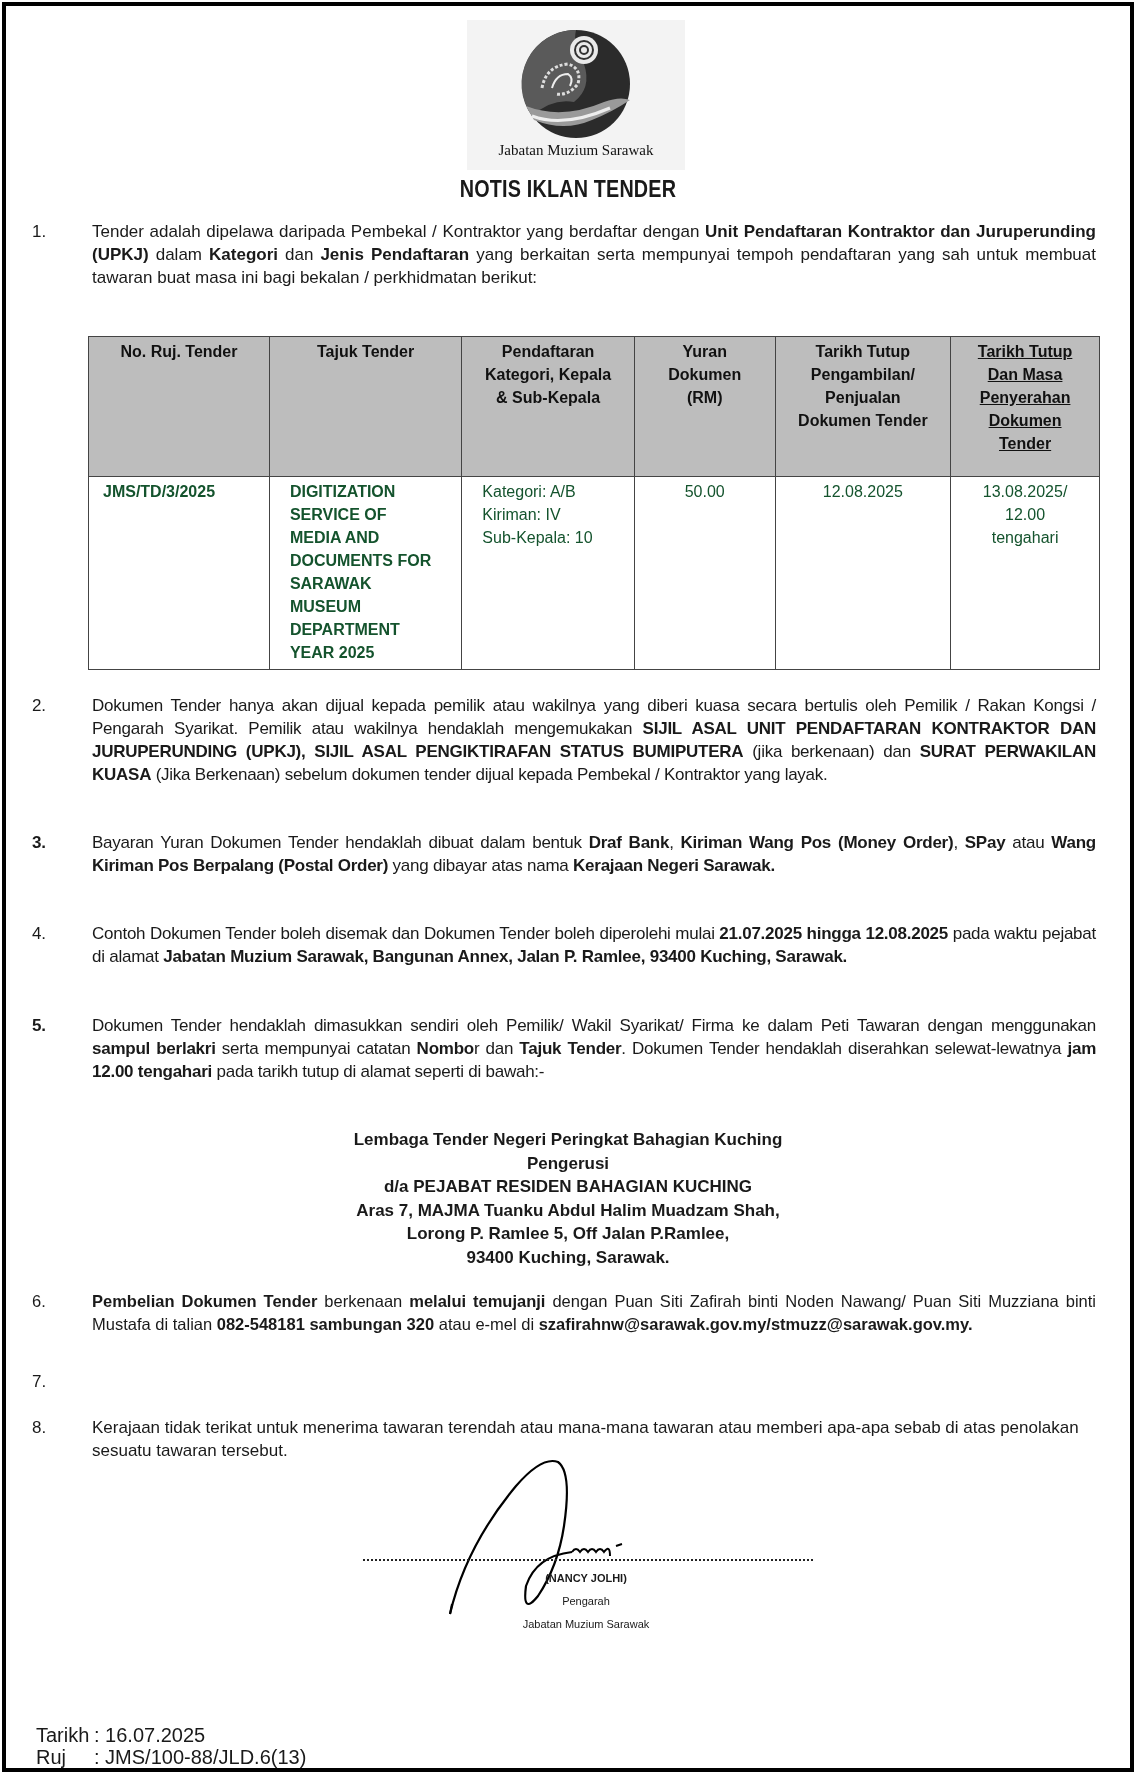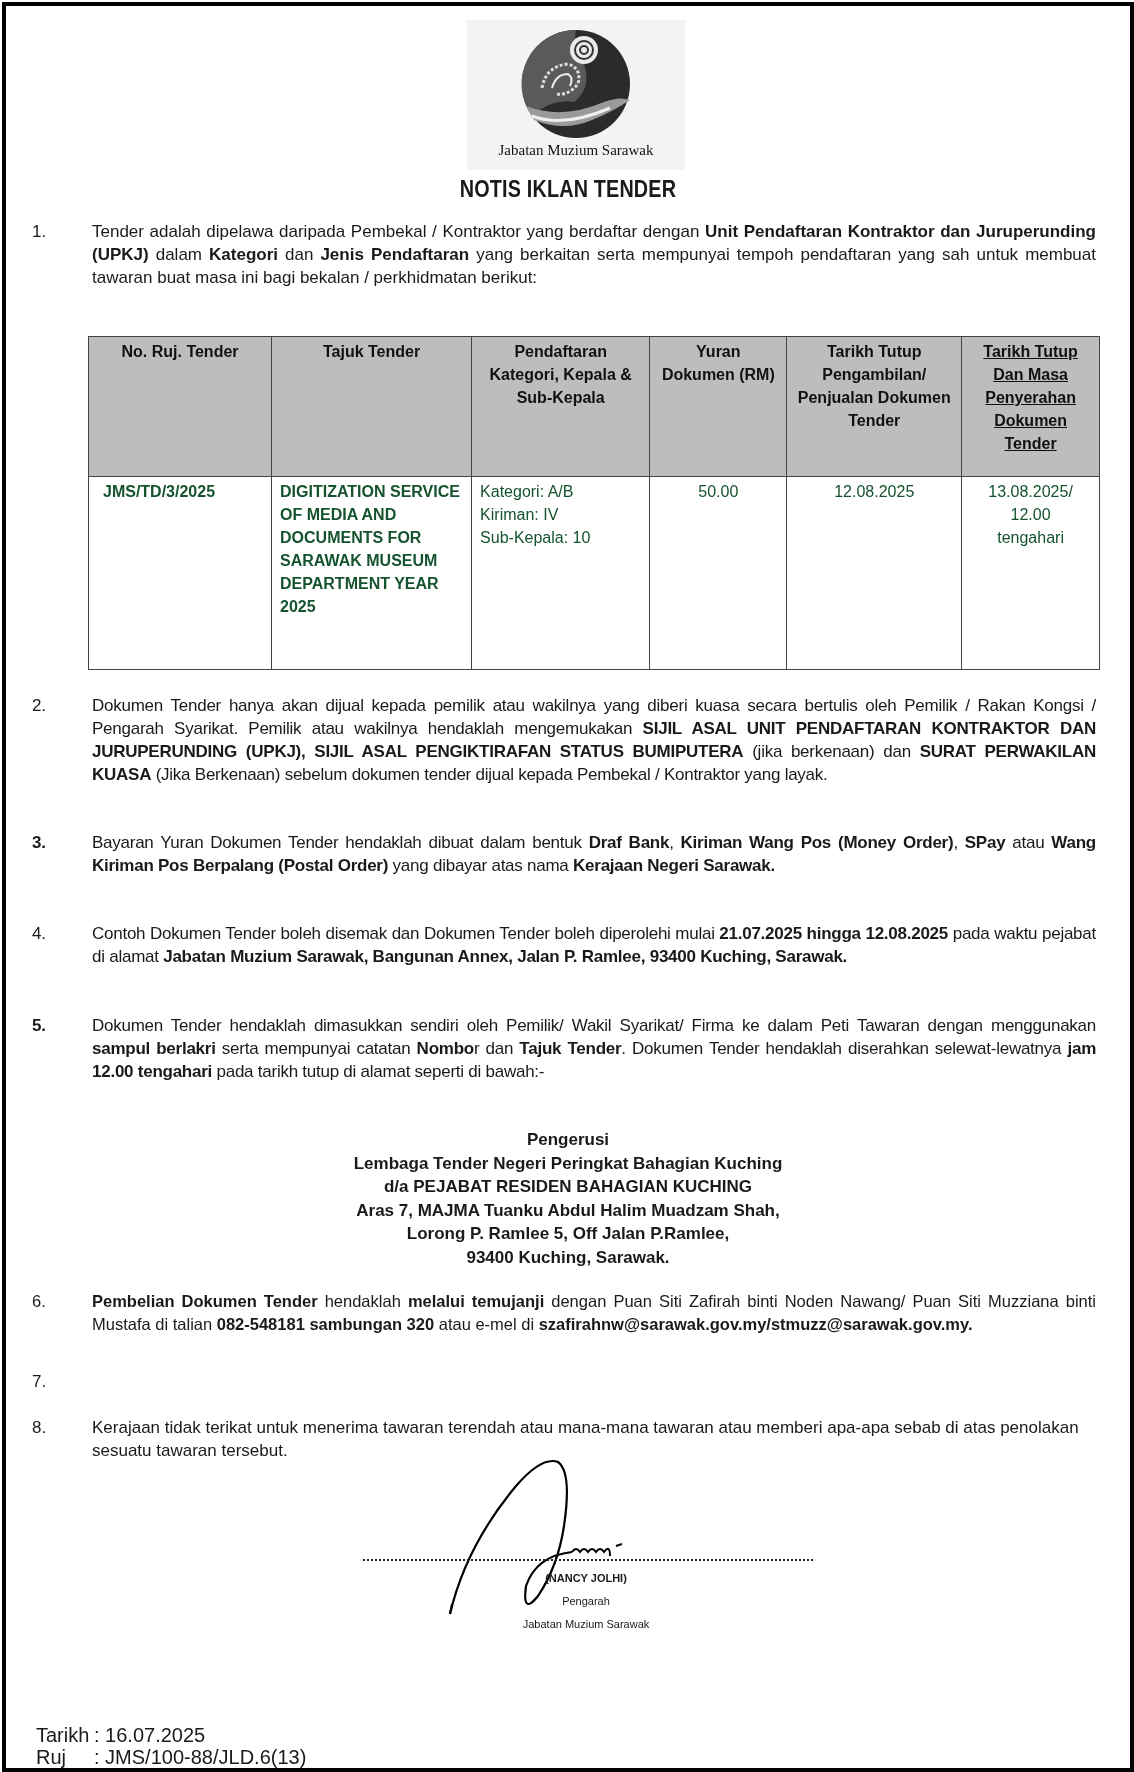--- a/index.html
+++ b/index.html
@@ -32,21 +32,21 @@
     font-size: 17px; line-height: 23px; text-align: justify;
   }
   .para .num { position: absolute; left: -60px; top: 0; }
   .para b { font-weight: bold; }
   .narrow { font-family: "Liberation Sans", sans-serif; letter-spacing: -0.25px; }
   table.tender {
     position: absolute; left: 82px; top: 330px; width: 1012px; height: 334px;
     border-collapse: collapse; font-size: 16px;
   }
   table.tender th, table.tender td {
-    border: 1.5px solid #444; vertical-align: top; padding: 3px 8px;
+    border: 1.5px solid #444; vertical-align: top; padding: 3px 20px;
   }
   table.tender th {
     background: #bdbdbd; font-weight: bold; text-align: center; line-height: 23px;
     height: 133px; color: #111;
   }
   table.tender td { line-height: 23px; color: #14532d; }
   .c { text-align: center; }
   .bold { font-weight: bold; }
   .address {
     position: absolute; left: 0; width: 1124px; top: 1122px; text-align: center;
@@ -133,31 +133,31 @@
     <span class="num">4.</span>
     <span>Contoh Dokumen Tender boleh disemak dan Dokumen Tender boleh diperolehi mulai </span><b>21.07.2025 hingga 12.08.2025</b><span> pada waktu pejabat di alamat </span><b>Jabatan Muzium Sarawak, Bangunan Annex, Jalan P. Ramlee, 93400 Kuching, Sarawak.</b>
   </div>
 
   <div class="para narrow" style="top:1008px;">
     <span class="num bold">5.</span>
     <span>Dokumen Tender hendaklah dimasukkan sendiri oleh Pemilik/ Wakil Syarikat/ Firma ke dalam Peti Tawaran dengan menggunakan </span><b>sampul berlakri</b><span> serta mempunyai catatan </span><b>Nombo</b><span>r dan </span><b>Tajuk Tender</b><span>. Dokumen Tender hendaklah diserahkan selewat-lewatnya </span><b>jam 12.00 tengahari</b><span> pada tarikh tutup di alamat seperti di bawah:-</span>
   </div>
 
   <div class="address">
+    <div>Lembaga Tender Negeri Peringkat Bahagian Kuching</div>
     <div>Pengerusi</div>
-    <div>Lembaga Tender Negeri Peringkat Bahagian Kuching</div>
     <div>d/a PEJABAT RESIDEN BAHAGIAN KUCHING</div>
     <div>Aras 7, MAJMA Tuanku Abdul Halim Muadzam Shah,</div>
     <div>Lorong P. Ramlee 5, Off Jalan P.Ramlee,</div>
     <div>93400 Kuching, Sarawak.</div>
   </div>
 
   <div class="para" style="top:1284px; font-size:16.5px;">
     <span class="num">6.</span>
-    <b>Pembelian Dokumen Tender</b><span> hendaklah </span><b>melalui temujanji</b><span> dengan Puan Siti Zafirah binti Noden Nawang/ Puan Siti Muzziana binti Mustafa di talian </span><b>082-548181 sambungan 320</b><span> atau e-mel di </span><b>szafirahnw@sarawak.gov.my/stmuzz@sarawak.gov.my.</b>
+    <b>Pembelian Dokumen Tender</b><span> berkenaan </span><b>melalui temujanji</b><span> dengan Puan Siti Zafirah binti Noden Nawang/ Puan Siti Muzziana binti Mustafa di talian </span><b>082-548181 sambungan 320</b><span> atau e-mel di </span><b>szafirahnw@sarawak.gov.my/stmuzz@sarawak.gov.my.</b>
   </div>
 
   <div class="para" style="top:1364px;">
     <span class="num">7.</span>
   </div>
 
   <div class="para" style="top:1410px; text-align:left;">
     <span class="num">8.</span>
     <span>Kerajaan tidak terikat untuk menerima tawaran terendah atau mana-mana tawaran atau memberi apa-apa sebab di atas penolakan sesuatu tawaran tersebut.</span>
   </div>

